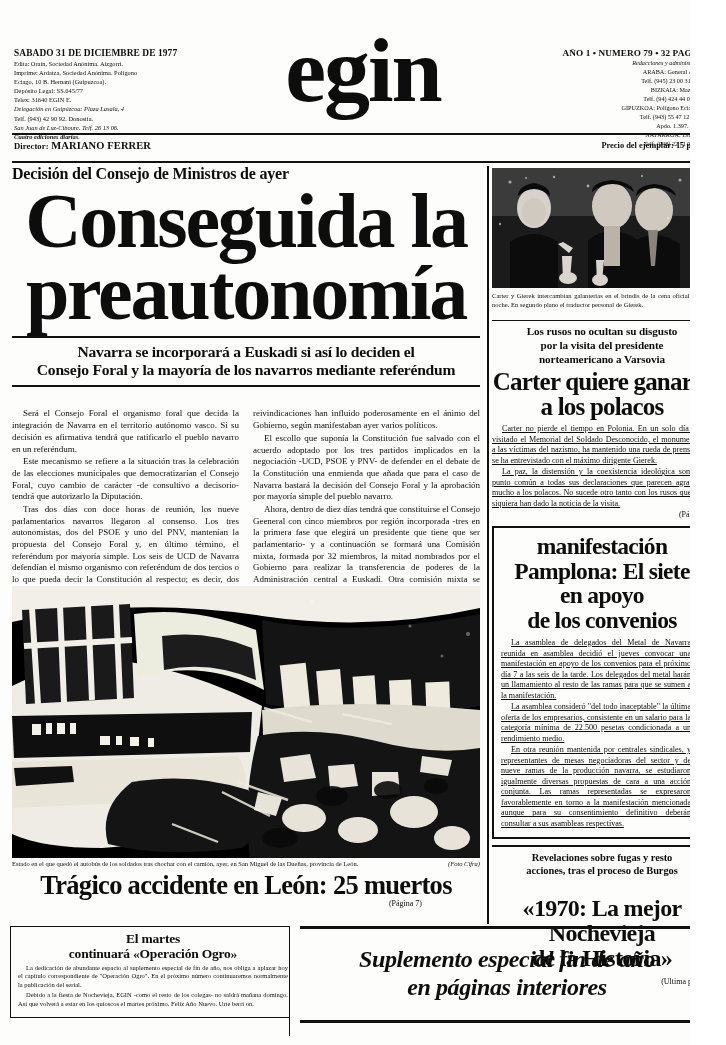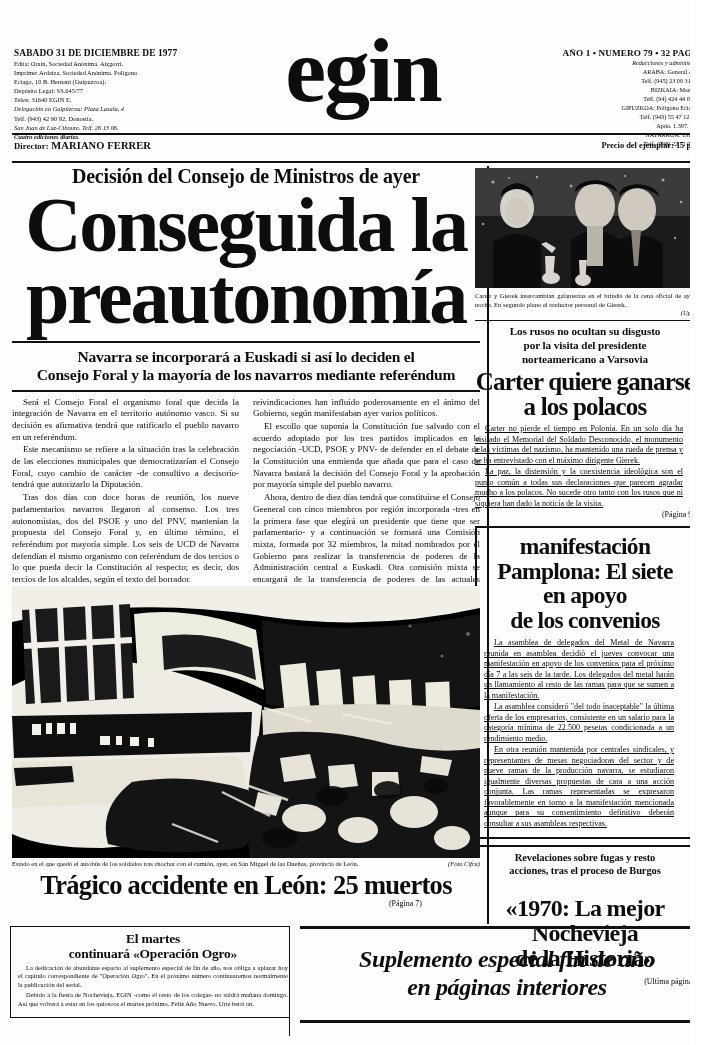--- a/index.html
+++ b/index.html
@@ -98,22 +98,21 @@
     font-family: Liberation Serif, serif;
   }
 
   
   .lead-block {
     position: absolute;
     left: 12px; top: 166px;
     width: 468px;
   }
   .kicker {
-    text-align: center;
-    font-size: 20px;
+    font-size: 16px;
     font-weight: bold;
     letter-spacing: -.2px;
     line-height: 1.05;
   }
   .mainhead {
     text-align: center;
     font-size: 78px;
     font-weight: bold;
     line-height: .92;
     letter-spacing: -2.2px;
@@ -128,21 +127,21 @@
   }
   .subhead-box div {
     font-size: 15.6px;
     font-weight: bold;
     line-height: 1.16;
     letter-spacing: -.25px;
   }
 
   
   .lead-cols {
-    margin-top: 5px;
+    margin-top: 21px;
     display: flex;
     gap: 14px;
   }
   .lead-cols .col { width: 227px; }
   .bodytext p {
     margin: 0 0 1px 0;
     font-size: 9px;
     line-height: 1.30;
     text-align: justify;
     text-indent: 11px;
@@ -162,21 +161,21 @@
     top: 166px;
     left: 487px;
     width: 0;
     height: 758px;
     border-left: 2.5px solid #111;
   }
 
   
   .rightcol {
     position: absolute;
-    left: 475px; top: 168px;
+    left: 492px; top: 168px;
     width: 220px;
   }
   .photo {
     background: #111;
     position: relative;
     overflow: hidden;
   }
   .caption {
     font-size: 6.6px;
     line-height: 1.38;

